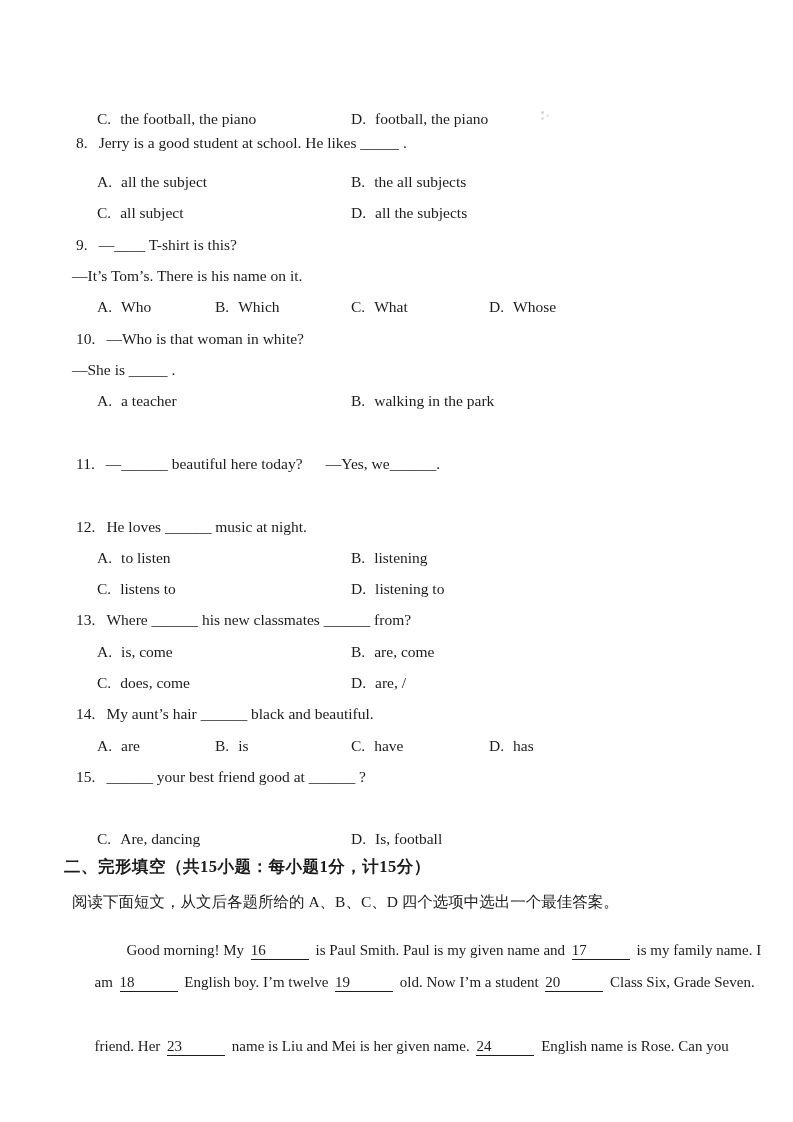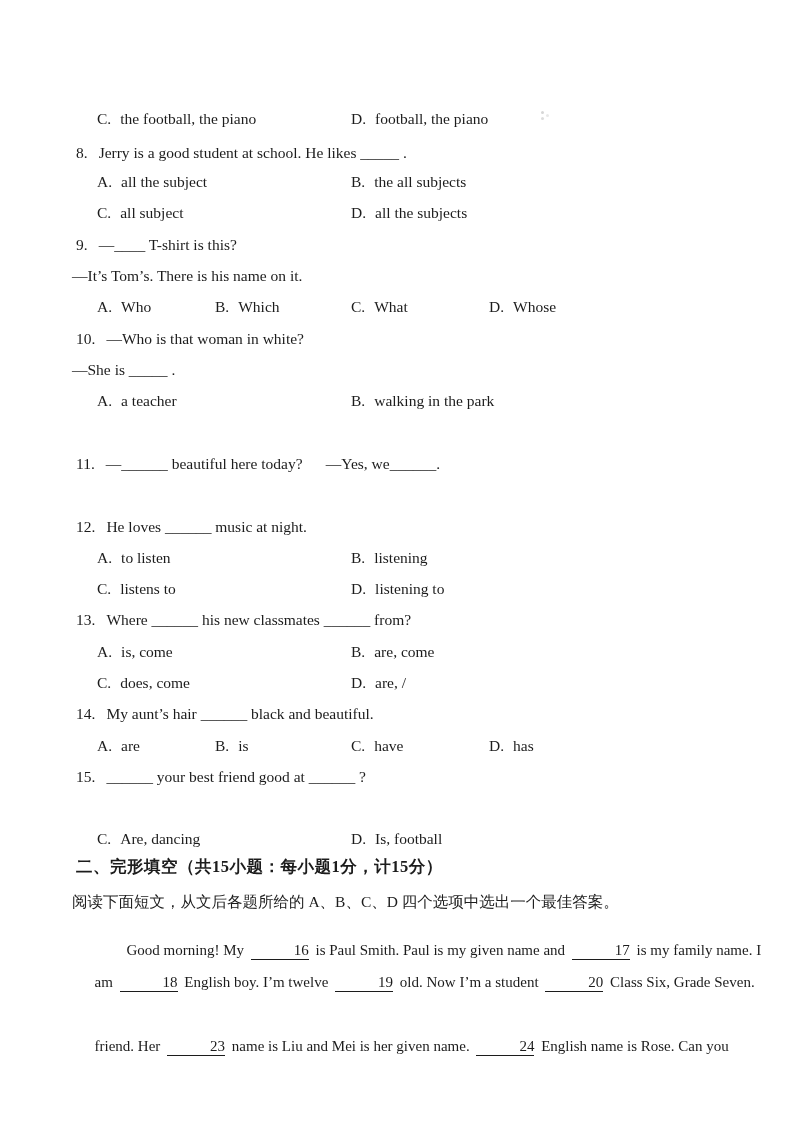--- a/index.html
+++ b/index.html
@@ -21,21 +21,21 @@
   .olabel{margin-right:9px;}
   .hdr .pos{
     font-weight:bold;
     font-size:16.5px;
     letter-spacing:0.5px;
   }
   .cloze{font-size:15px;}
   .blank{
     display:inline-block;
     width:58px;
-    text-align:right;
+    text-align:left;
     border-bottom:1.2px solid #1c1c1c;
     margin:0 3px;
   }
   .speck{
     position:absolute;left:541px;top:111px;
     width:3px;height:3px;border-radius:50%;
     background:#cfcfcf;opacity:.85;
     box-shadow:0 6px 0 #d6d6d6, 5px 3px 0 #e3e3e3;
   }
 </style>
@@ -44,21 +44,21 @@
 
 <div class="page">
 
   <div class="speck"></div>
 
   <div class="line" style="top:110px">
     <span class="pos c1"><span class="olabel">C.</span><span>the football, the piano</span></span>
     <span class="pos c3"><span class="olabel">D.</span><span>football, the piano</span></span>
   </div>
 
-  <div class="line" style="top:144px">
+  <div class="line" style="top:134px">
     <span class="pos stem"><span class="qnum">8.</span><span>Jerry is a good student at school. He likes _____ .</span></span>
   </div>
   <div class="line" style="top:173px">
     <span class="pos c1"><span class="olabel">A.</span><span>all the subject</span></span>
     <span class="pos c3"><span class="olabel">B.</span><span>the all subjects</span></span>
   </div>
   <div class="line" style="top:204px">
     <span class="pos c1"><span class="olabel">C.</span><span>all subject</span></span>
     <span class="pos c3"><span class="olabel">D.</span><span>all the subjects</span></span>
   </div>
@@ -127,21 +127,21 @@
 
   <div class="line" style="top:768px">
     <span class="pos stem"><span class="qnum">15.</span><span>______ your best friend good at ______ ?</span></span>
   </div>
   <div class="line" style="top:830px">
     <span class="pos c1"><span class="olabel">C.</span><span>Are, dancing</span></span>
     <span class="pos c3"><span class="olabel">D.</span><span>Is, football</span></span>
   </div>
 
   <div class="line hdr" style="top:856px">
-    <span class="pos" style="left:76px">二、完形填空（共15小题：每小题1分，计15分）</span>
+    <span class="pos" style="left:64px">二、完形填空（共15小题：每小题1分，计15分）</span>
   </div>
   <div class="line" style="top:892px">
     <span class="pos" style="left:72px">阅读下面短文，从文后各题所给的 A、B、C、D 四个选项中选出一个最佳答案。</span>
   </div>
 
   <div class="line cloze" style="top:925px">
     <span class="pos" style="left:104px">
       <span>Good morning! My </span><span class="blank">16</span><span> is Paul Smith. Paul is my given name and </span><span class="blank">17</span><span> is my family name. I</span>
     </span>
   </div>

